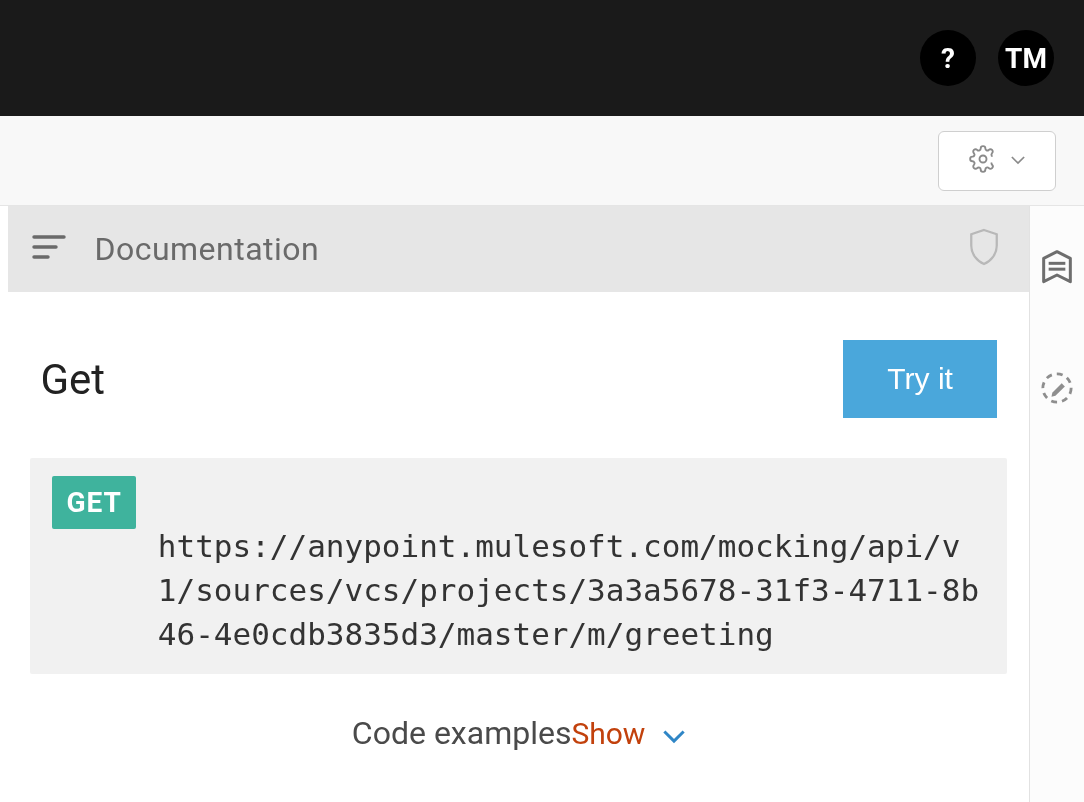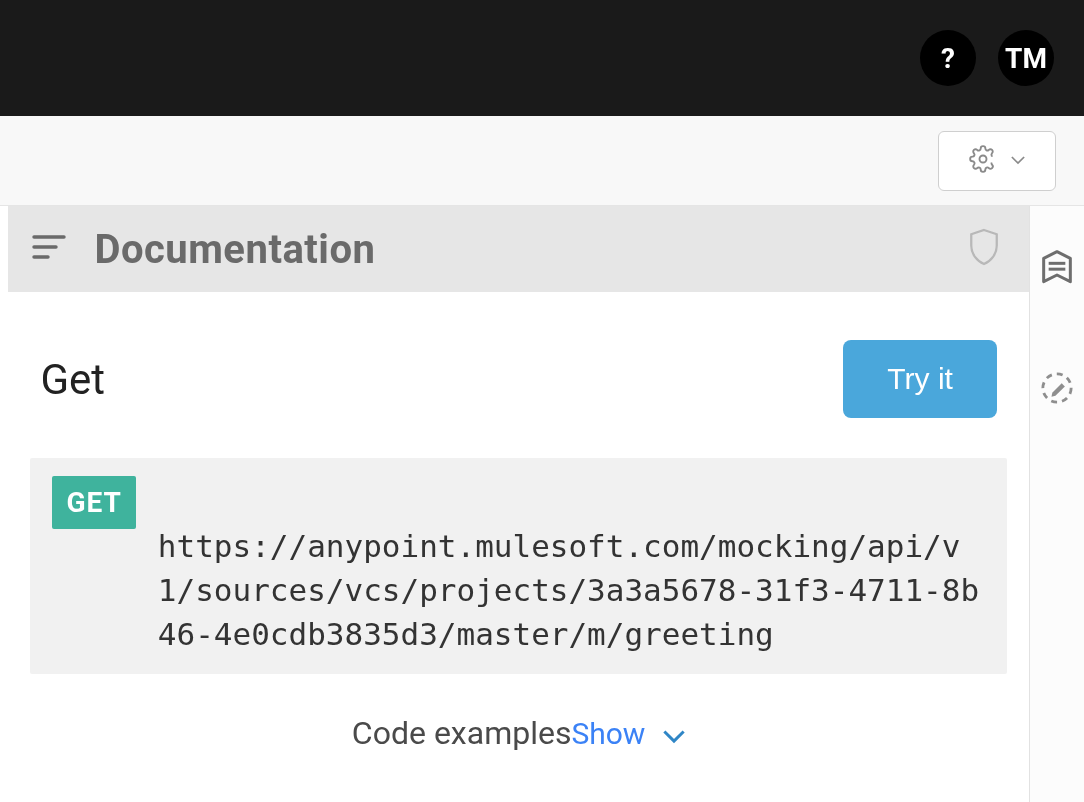--- a/index.html
+++ b/index.html
@@ -51,33 +51,33 @@
   .doc-column { flex: 1 1 auto; display: flex; flex-direction: column; min-width: 0; }
 
   .doc-header {
     height: 86px;
     background: #e6e6e6;
     display: flex; align-items: center;
     padding: 0 28px 0 24px;
     gap: 28px;
   }
   .doc-header .title {
-    font-size: 40px; color: #6a6a6a; font-weight: 700; letter-spacing: 0.5px;
+    font-size: 32px; color: #6a6a6a; font-weight: 400; letter-spacing: 0.5px;
   }
   .doc-header .shield { margin-left: auto; color: #b8b8b8; }
 
   .doc-body { background: #fff; padding: 0; flex: 1; overflow: hidden; }
 
   .op-row {
     display: flex; align-items: center; justify-content: space-between;
     padding: 48px 32px 40px 32px;
   }
   .op-row h1 { font-size: 42px; font-weight: 400; color: #222; }
   .tryit-btn {
-    background: #4aa7db; color: #fff; border: none; border-radius: 8px;
+    background: #4aa7db; color: #fff; border: none; border-radius: 0;
     height: 78px; padding: 0 44px; font-size: 30px; font-weight: 400; cursor: pointer;
   }
 
   .endpoint-box {
     margin: 0 22px 0 22px;
     background: #f1f1f1;
     padding: 18px 22px;
     display: flex; align-items: flex-start; gap: 22px;
     border-radius: 2px;
   }
@@ -92,21 +92,21 @@
     word-break: break-all; line-height: 1.42; margin-top: 48px;
   }
 
   .code-ex {
     display: flex; align-items: center; justify-content: center;
     padding: 40px 34px 30px 34px;
   }
   .code-ex-label { font-size: 32px; color: #4a4a4a; }
   .show-toggle {
     display: flex; align-items: center; gap: 18px;
-    color: #3b82f6; font-size: 30px; cursor: pointer;
+    color: #c2410c; font-size: 30px; cursor: pointer;
   }
 
   .right-rail {
     width: 130px; background: #fcfcfc; border-left: 1px solid #e2e2e2;
     display: flex; flex-direction: column; align-items: center;
     padding-top: 42px; gap: 70px;
   }
   .rail-icon { color: #6e6e6e; cursor: pointer; }
 </style>
 </head>

